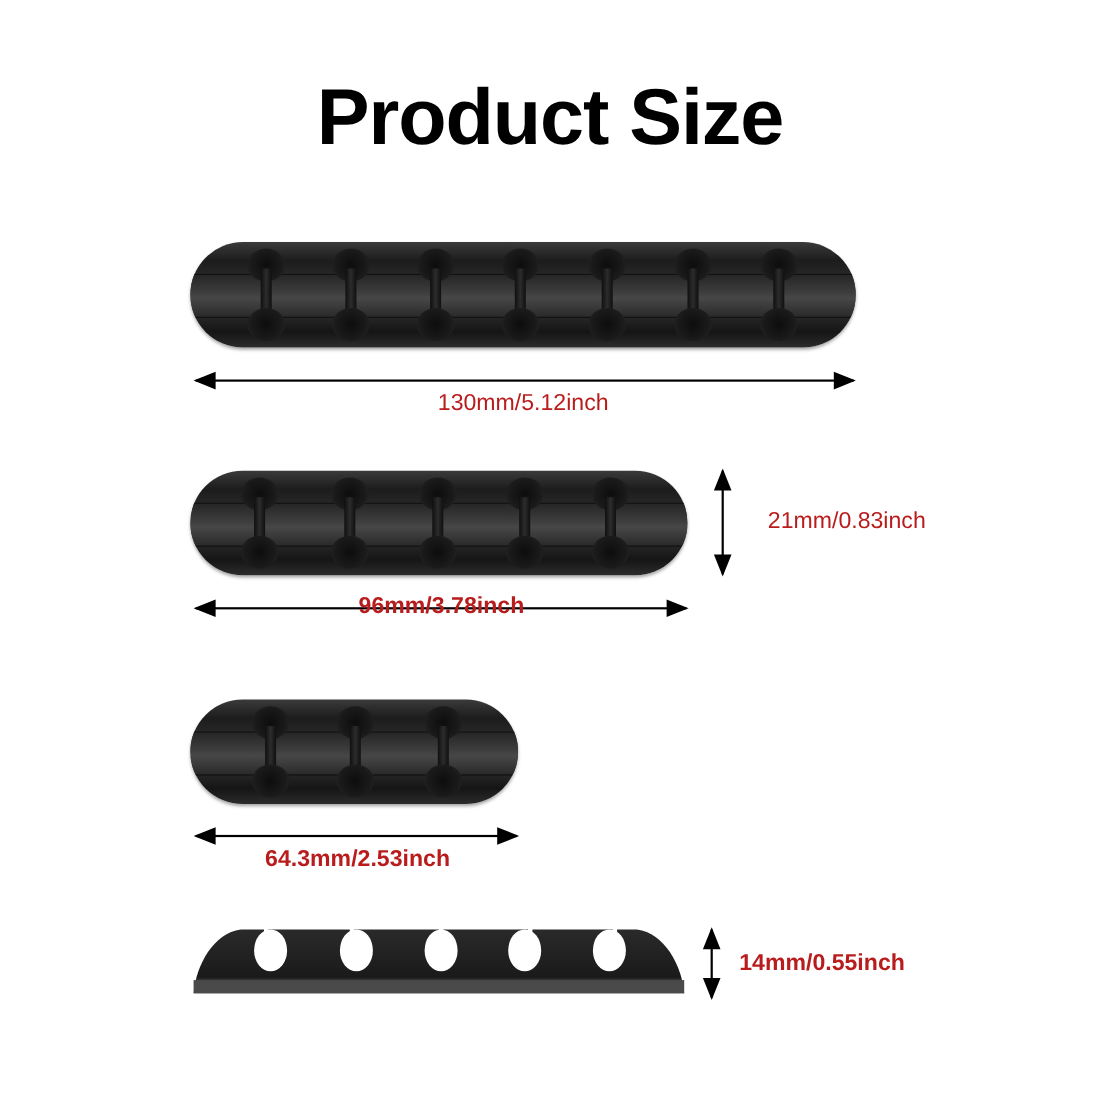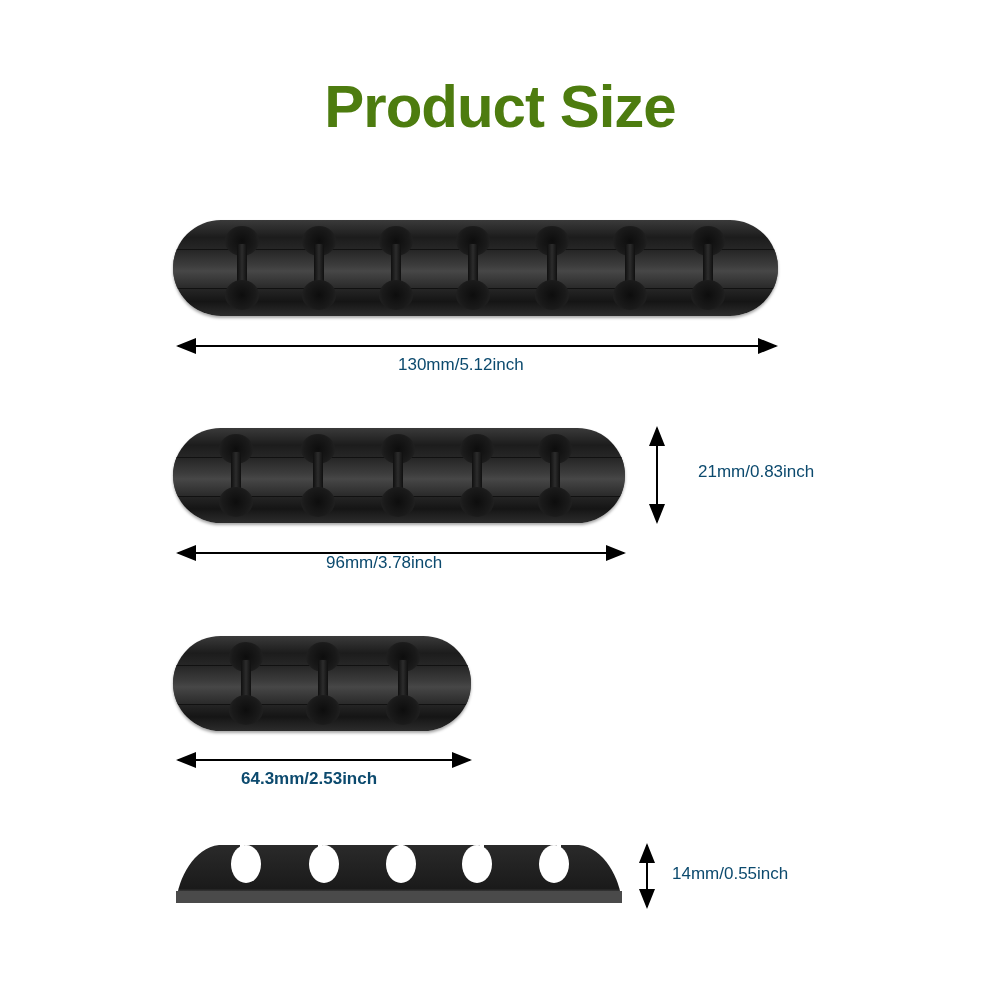--- a/index.html
+++ b/index.html
@@ -1,33 +1,33 @@
 <!DOCTYPE html>
 <html><head>
 <meta charset="utf-8">
 <style>
   html,body{margin:0;padding:0;background:#ffffff;}
   body{width:1000px;height:1000px;position:relative;overflow:hidden;font-family:"Liberation Sans","DejaVu Sans",sans-serif;color:#111;}
-  .title{position:absolute;left:0;top:52px;width:1000px;text-align:center;font-size:60px;font-weight:bold;letter-spacing:-1px;line-height:110px;color:#4d7c0f;}
+  .title{position:absolute;left:0;top:52px;width:1000px;text-align:center;font-size:72px;font-weight:bold;letter-spacing:-1px;line-height:110px;color:#000000;}
   .clip{position:absolute;border-radius:999px;background:linear-gradient(180deg,#3a3a3a 0%,#1c1c1c 18%,#2a2a2a 35%,#4a4a4a 52%,#2a2a2a 68%,#151515 85%,#2c2c2c 100%);box-shadow:0 2px 3px rgba(0,0,0,0.35);overflow:hidden;}
   .clip .band{position:absolute;left:0;right:0;top:30%;height:40%;background:linear-gradient(180deg,#262626 0%,#3c3c3c 40%,#474747 55%,#2a2a2a 100%);border-top:1px solid #111;border-bottom:1px solid #111;}
   .slot{position:absolute;top:6px;bottom:6px;width:34px;}
   .slot .top,.slot .bot{position:absolute;left:0;width:34px;height:30px;background:radial-gradient(circle at 50% 50%,#0d0d0d 0%,#1a1a1a 60%,#2a2a2a 100%);border-radius:50%;}
   .slot .top{top:0;}
   .slot .bot{bottom:0;}
   .slot .stem{position:absolute;left:12px;width:10px;top:18px;bottom:18px;background:linear-gradient(90deg,#0f0f0f,#2c2c2c,#0f0f0f);border-radius:3px;}
   .arrow{position:absolute;height:2px;background:#000;}
   .arrow::before,.arrow::after{content:"";position:absolute;top:-7px;border-top:8px solid transparent;border-bottom:8px solid transparent;}
   .arrow::before{left:-2px;border-right:20px solid #000;}
   .arrow::after{right:-2px;border-left:20px solid #000;}
   .varrow{position:absolute;width:2px;background:#000;}
   .varrow::before,.varrow::after{content:"";position:absolute;left:-7px;border-left:8px solid transparent;border-right:8px solid transparent;}
   .varrow::before{top:-2px;border-bottom:20px solid #000;}
   .varrow::after{bottom:-2px;border-top:20px solid #000;}
-  .label{position:absolute;font-size:17px;color:#0c4a6e;white-space:nowrap;}
+  .label{position:absolute;font-size:21px;color:#b91c1c;white-space:nowrap;}
   .side{position:absolute;left:174px;top:843px;width:450px;height:63px;}
   .side svg{display:block;}
 </style>
 </head>
 <body>
 
 <div class="title">Product Size</div>
 
 <div class="clip" style="left:173px;top:220px;width:605px;height:96px;">
   <div class="band"></div>
@@ -94,21 +94,21 @@
     </div>
   <div class="slot" style="left:365px">
       <div class="top"></div>
       <div class="stem"></div>
       <div class="bot"></div>
     </div>
 </div>
 <div class="varrow" style="left:656px;top:428px;height:94px;"></div>
 <div class="label" style="left:698px;top:462px;">21mm/0.83inch</div>
 <div class="arrow" style="left:178px;top:552px;width:446px;"></div>
-<div class="label" style="left:326px;top:553px;">96mm/3.78inch</div>
+<div class="label" style="left:326px;top:539px;font-weight:bold;">96mm/3.78inch</div>
 
 <div class="clip" style="left:173px;top:636px;width:298px;height:95px;">
   <div class="band"></div>
   <div class="slot" style="left:56px">
       <div class="top"></div>
       <div class="stem"></div>
       <div class="bot"></div>
     </div>
   <div class="slot" style="left:133px">
       <div class="top"></div>
@@ -144,13 +144,13 @@
       <ellipse cx="380" cy="21" rx="15" ry="19"></ellipse>
       <rect x="66" y="0" width="4" height="6"></rect>
       <rect x="144" y="0" width="4" height="6"></rect>
       <rect x="225" y="0" width="4" height="6"></rect>
       <rect x="306" y="0" width="4" height="6"></rect>
       <rect x="383" y="0" width="4" height="6"></rect>
     </g>
   </svg>
 </div>
 <div class="varrow" style="left:646px;top:845px;height:62px;"></div>
-<div class="label" style="left:672px;top:864px;">14mm/0.55inch</div>
+<div class="label" style="left:672px;top:864px;font-weight:bold;">14mm/0.55inch</div>
 
 </body></html>

